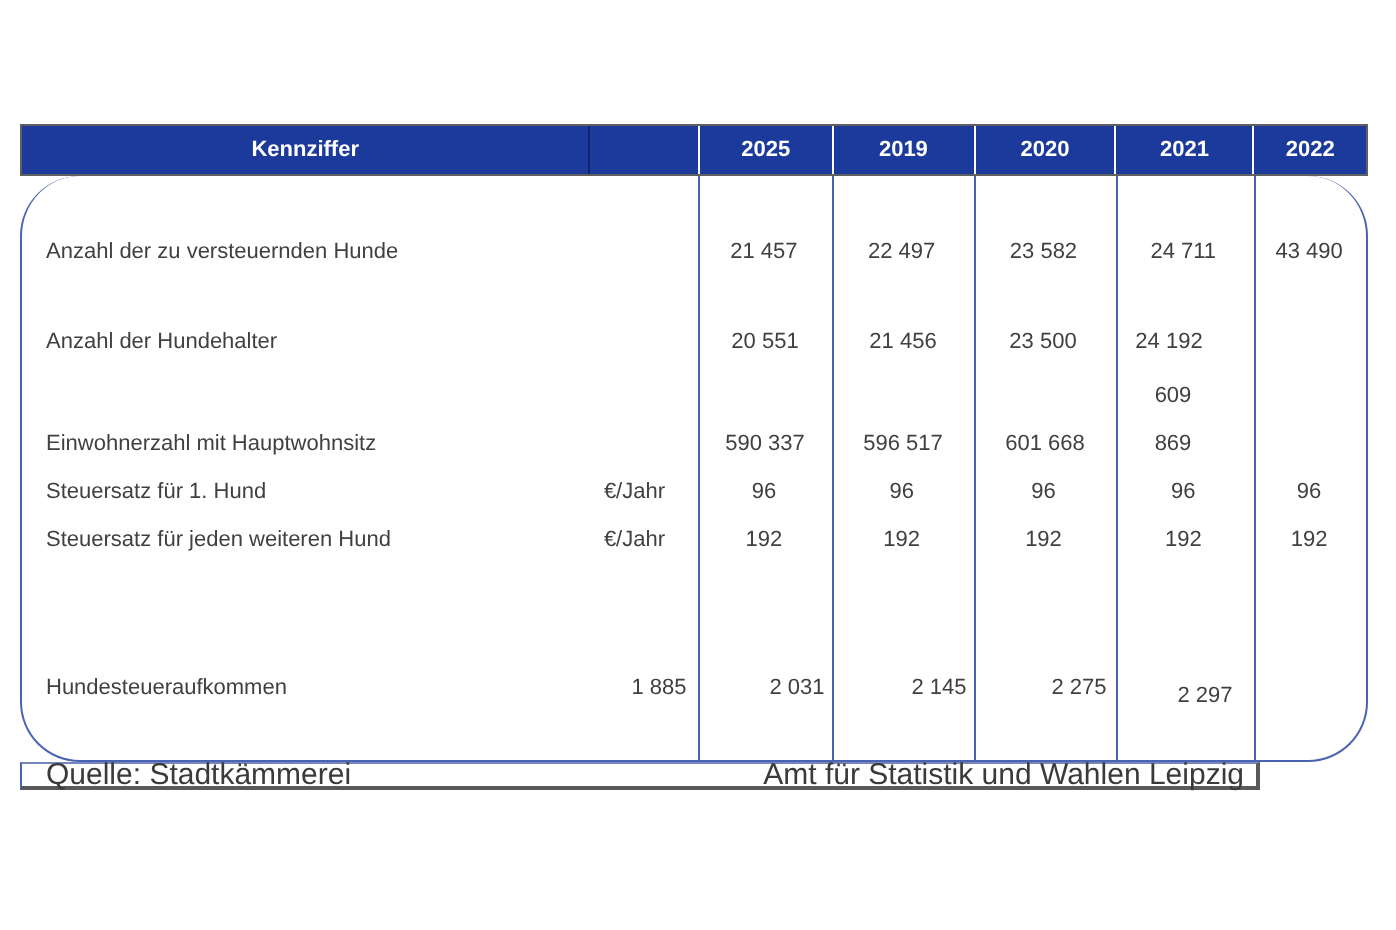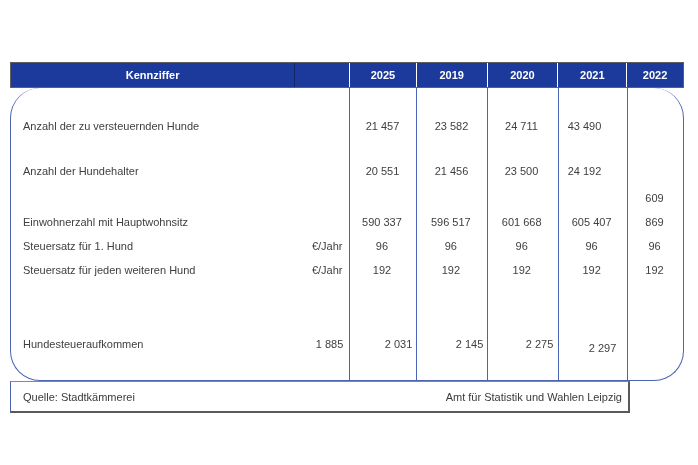--- a/index.html
+++ b/index.html
@@ -31,31 +31,31 @@
     font-size:11px;line-height:24px;
   }
   .r1{top:26px;height:24px}
   .r2{top:71px;height:24px}
   .r3{top:98px;height:48px}
   .r4{top:146px;height:24px}
   .r5{top:170px;height:24px}
   .r6{top:220px;height:48px}
   .c{box-sizing:border-box;}
   .c.label{width:285px;padding-left:12px;text-align:left;white-space:nowrap;}
-  .c.unit{width:53px;text-align:right;padding-right:6px;}
+  .c.unit{width:53px;text-align:right;padding-right:16px;}
   .c.v{text-align:center;}
   .c.y0{width:67px}.c.y1{width:71px}.c.y2{width:71px}.c.y3{width:69px}.c.y4{width:57px}
   .num-wrap{display:inline-block;width:38px;text-align:center;vertical-align:bottom;}
   .unit-wrap{display:inline-block;width:32px;text-align:right;vertical-align:bottom;}
   .shift-down{transform:translateY(4px);}
   
   .tfoot{
-    position:absolute;left:10px;top:381px;width:620px;height:32px;box-sizing:border-box;
+    position:absolute;left:10px;top:381px;width:620px;height:14px;box-sizing:border-box;
     background:#ffffff;display:flex;align-items:center;justify-content:space-between;
-    font-size:11px;color:#3a3a3a;
+    font-size:15px;color:#3a3a3a;
     border-top:1px solid #7586bd;border-left:1px solid #4a64b4;
     border-right:2px solid #595959;border-bottom:2px solid #595959;
   }
   .tfoot .left{padding-left:12px;}
   .tfoot .right{padding-right:6px;}
 </style>
 </head>
 <body>
 
 <div class="tbl">
@@ -73,41 +73,41 @@
     <div class="vsep vs0"></div>
     <div class="vsep vs1"></div>
     <div class="vsep vs2"></div>
     <div class="vsep vs3"></div>
     <div class="vsep vs4"></div>
 
     <div class="row r1">
       <div class="c label">Anzahl der zu versteuernden Hunde</div>
       <div class="c unit"></div>
       <div class="c v y0">21 457</div>
+      <div class="c v y1">22 497</div>
       <div class="c v y2">23 582</div>
       <div class="c v y3">24 711</div>
       <div class="c v y4">43 490</div>
     </div>
 
     <div class="row r2">
       <div class="c label">Anzahl der Hundehalter</div>
       <div class="c unit"></div>
       <div class="c v y0">20 551</div>
       <div class="c v y1">21 456</div>
       <div class="c v y3">23 500</div>
       <div class="c v y4">24 192</div>
     </div>
 
     <div class="row r3">
       <div class="c label">Einwohnerzahl mit Hauptwohnsitz</div>
       <div class="c unit"></div>
       <div class="c v y0">590 337</div>
       <div class="c v y1">596 517</div>
       <div class="c v y2">601 668</div>
-      <div class="c v y3">605 407</div>
       <div class="c v y4"><span class="num-wrap">609 869</span></div>
     </div>
 
     <div class="row r4">
       <div class="c label">Steuersatz für 1. Hund</div>
       <div class="c unit">€/Jahr</div>
       <div class="c v y0">96</div>
       <div class="c v y1">96</div>
       <div class="c v y2">96</div>
       <div class="c v y3">96</div>

